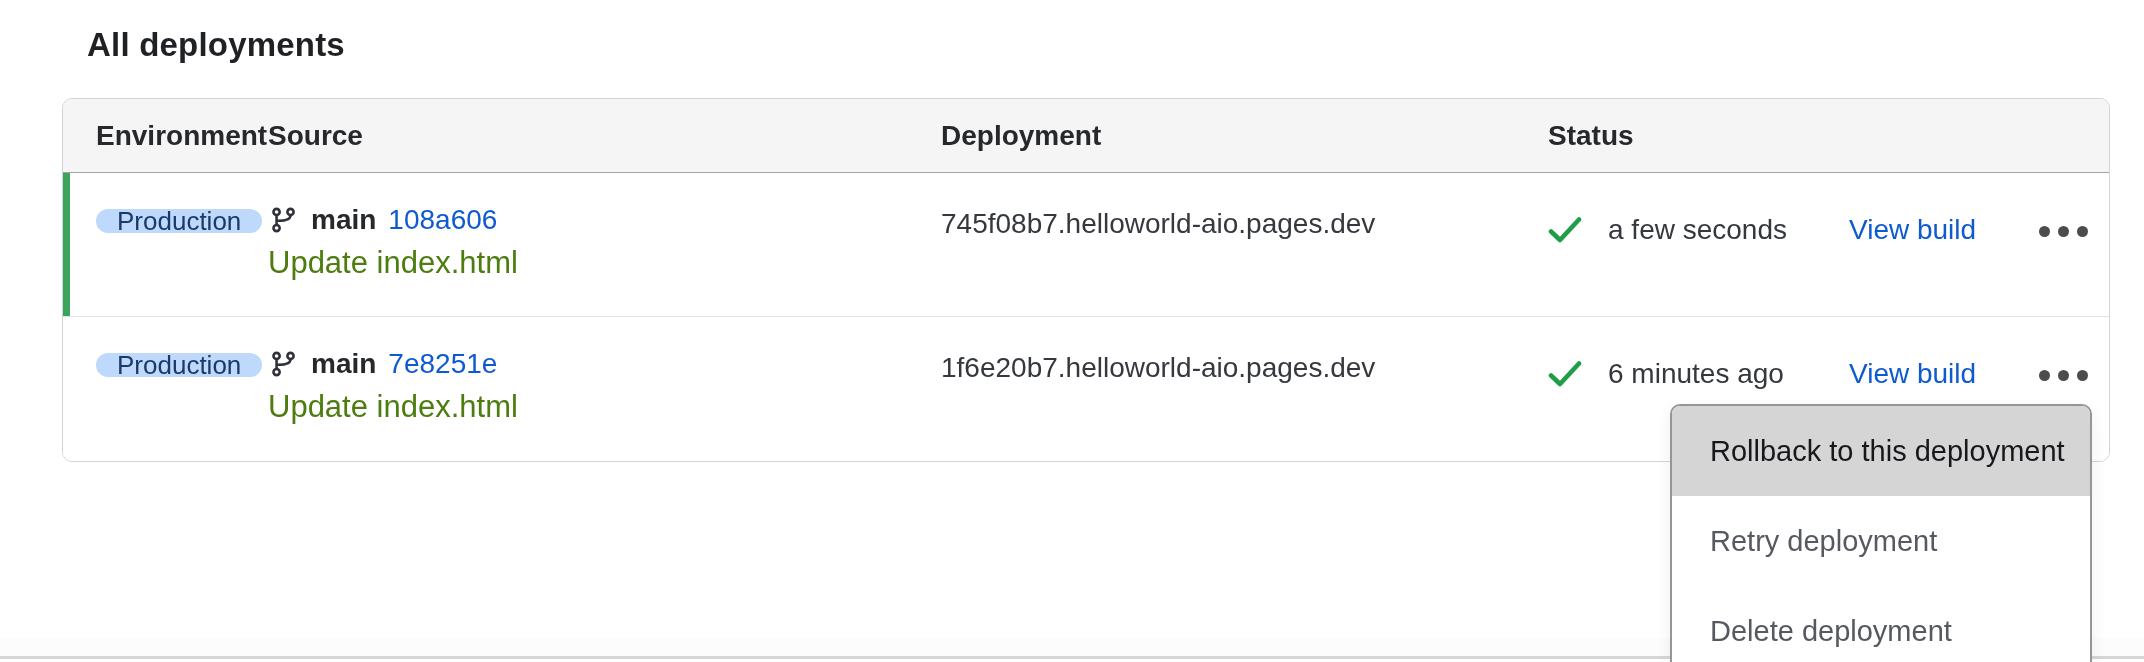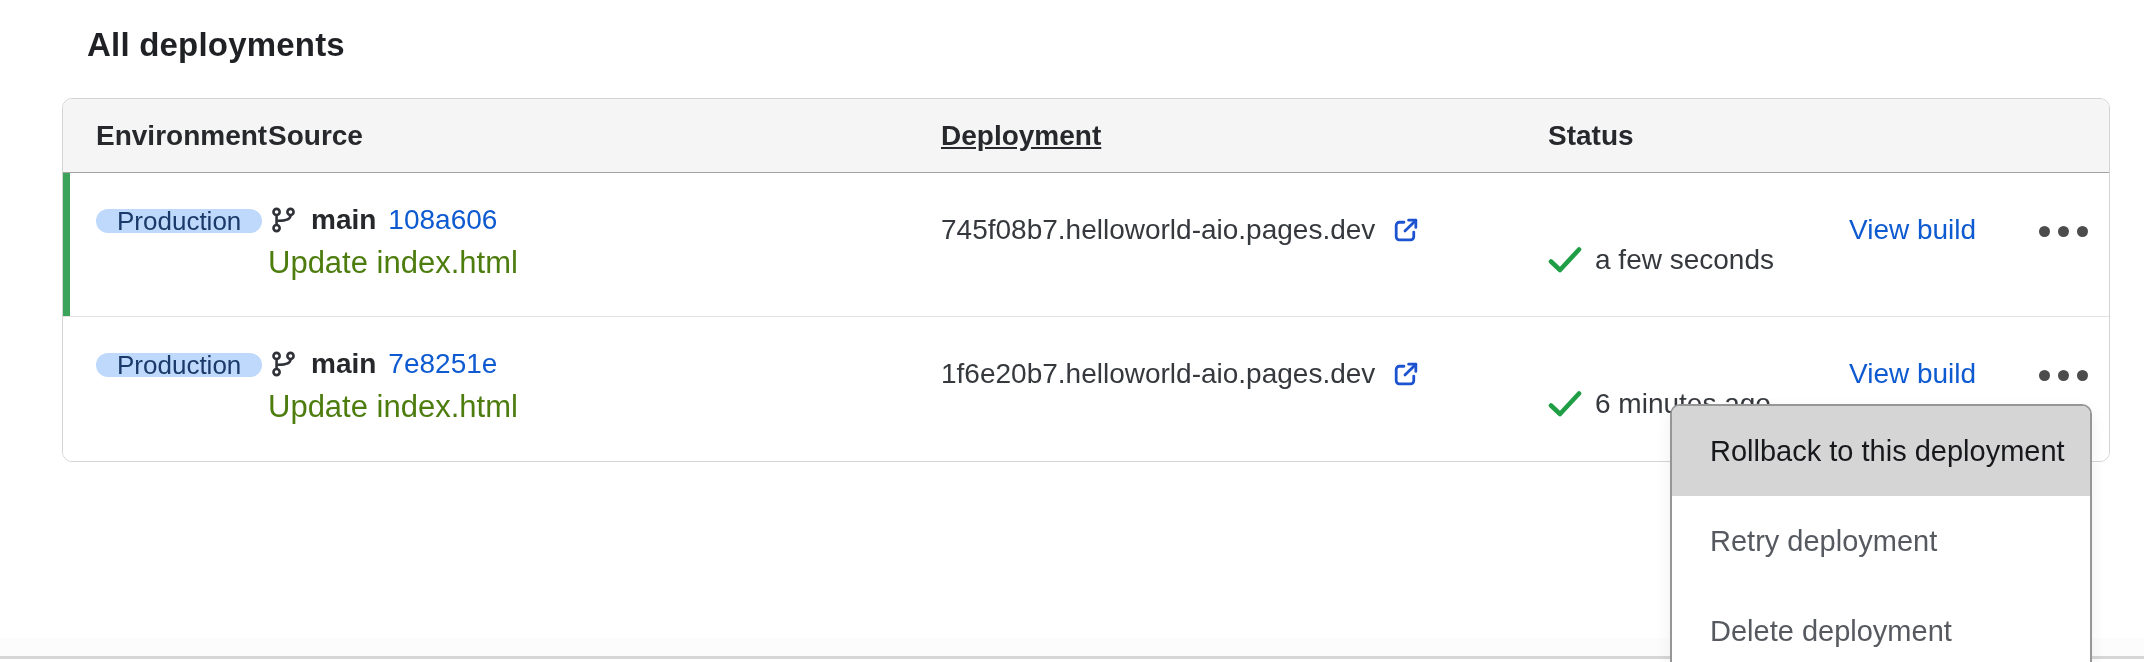--- a/index.html
+++ b/index.html
@@ -44,21 +44,21 @@
     position: absolute;
     top: 50%;
     transform: translateY(-50%);
     font-size: 28px;
     font-weight: 600;
     color: #26282c;
     white-space: nowrap;
   }
   .th-env    { left: 33px; }
   .th-src    { left: 205px; }
-  .th-dep    { left: 878px; text-decoration: underline; }
+  .th-dep    { left: 878px; }
   .th-status { left: 1485px; }
 
   .row {
     position: relative;
     height: 144px;
     background: #ffffff;
   }
   .row-0 { border-bottom: 1px solid #e3e3e3; }
   .row-0 .active-bar {
     position: absolute;
@@ -86,29 +86,29 @@
   .source-cell { position: absolute; left: 205px; top: 24px; }
   .source-line1 { display: flex; align-items: center; height: 46px; }
   .branch-icon { width: 30px; height: 30px; margin-right: 13px; flex: 0 0 auto; }
   .branch-name { font-size: 28px; font-weight: 700; color: #26282c; margin-right: 12px; white-space: nowrap; }
   .commit-link { font-size: 28px; color: #0e5ad1; text-decoration: none; white-space: nowrap; cursor: pointer; }
   .commit-msg  { margin-top: 2px; font-size: 31px; color: #4d7c0f; white-space: nowrap; }
 
   .deploy-cell {
     position: absolute;
     left: 878px; top: 35px; height: 44px;
-    display: flex; align-items: center; gap: 15px;
+    display: flex; align-items: center; gap: 15px; flex-direction: column;
   }
   .deploy-url { font-size: 28px; color: #35383d; white-space: nowrap; }
   .external-icon { width: 31px; height: 31px; cursor: pointer; }
 
   .status-cell {
     position: absolute;
     left: 1485px; top: 35px; height: 44px;
-    display: flex; align-items: center; gap: 13px; margin-top: 30px;
+    display: flex; align-items: center; gap: 26px;
   }
   .check-icon { width: 34px; height: 28px; flex: 0 0 auto; }
   .status-time { font-size: 28px; color: #35383d; white-space: nowrap; }
 
   .view-build {
     position: absolute;
     left: 1786px; top: 41px;
     font-size: 28px;
     color: #0e5ad1;
     text-decoration: none;

